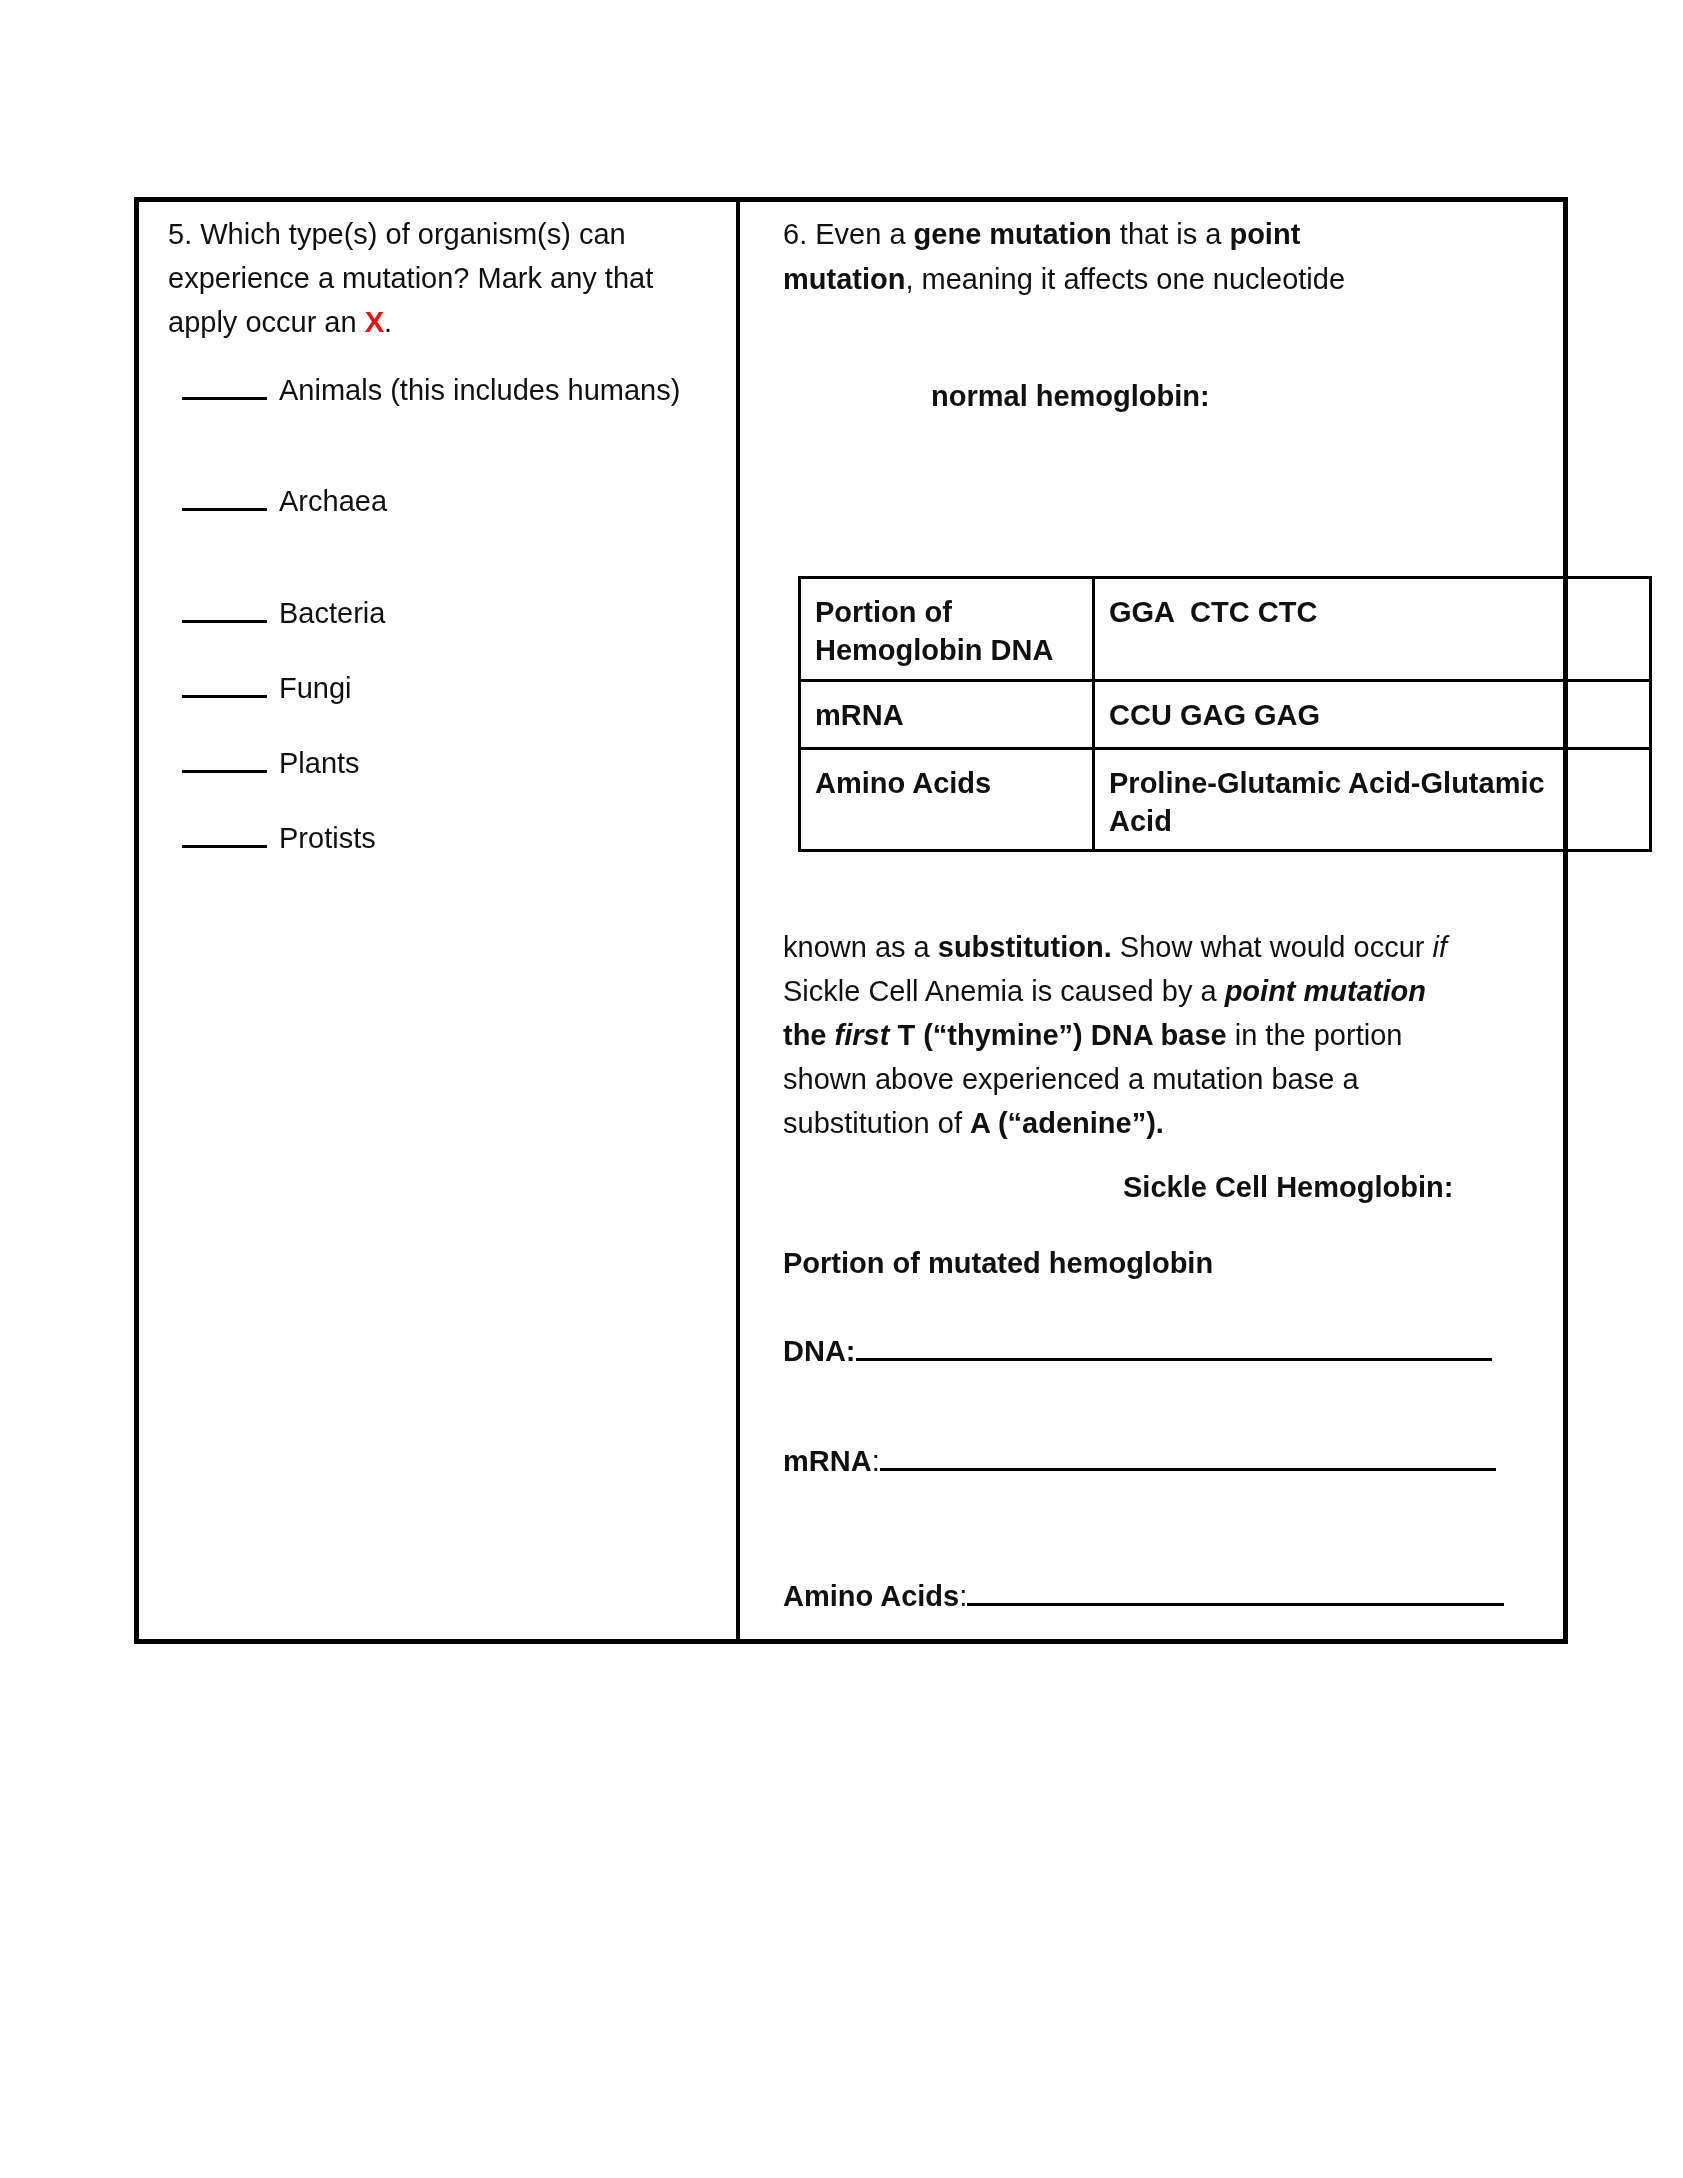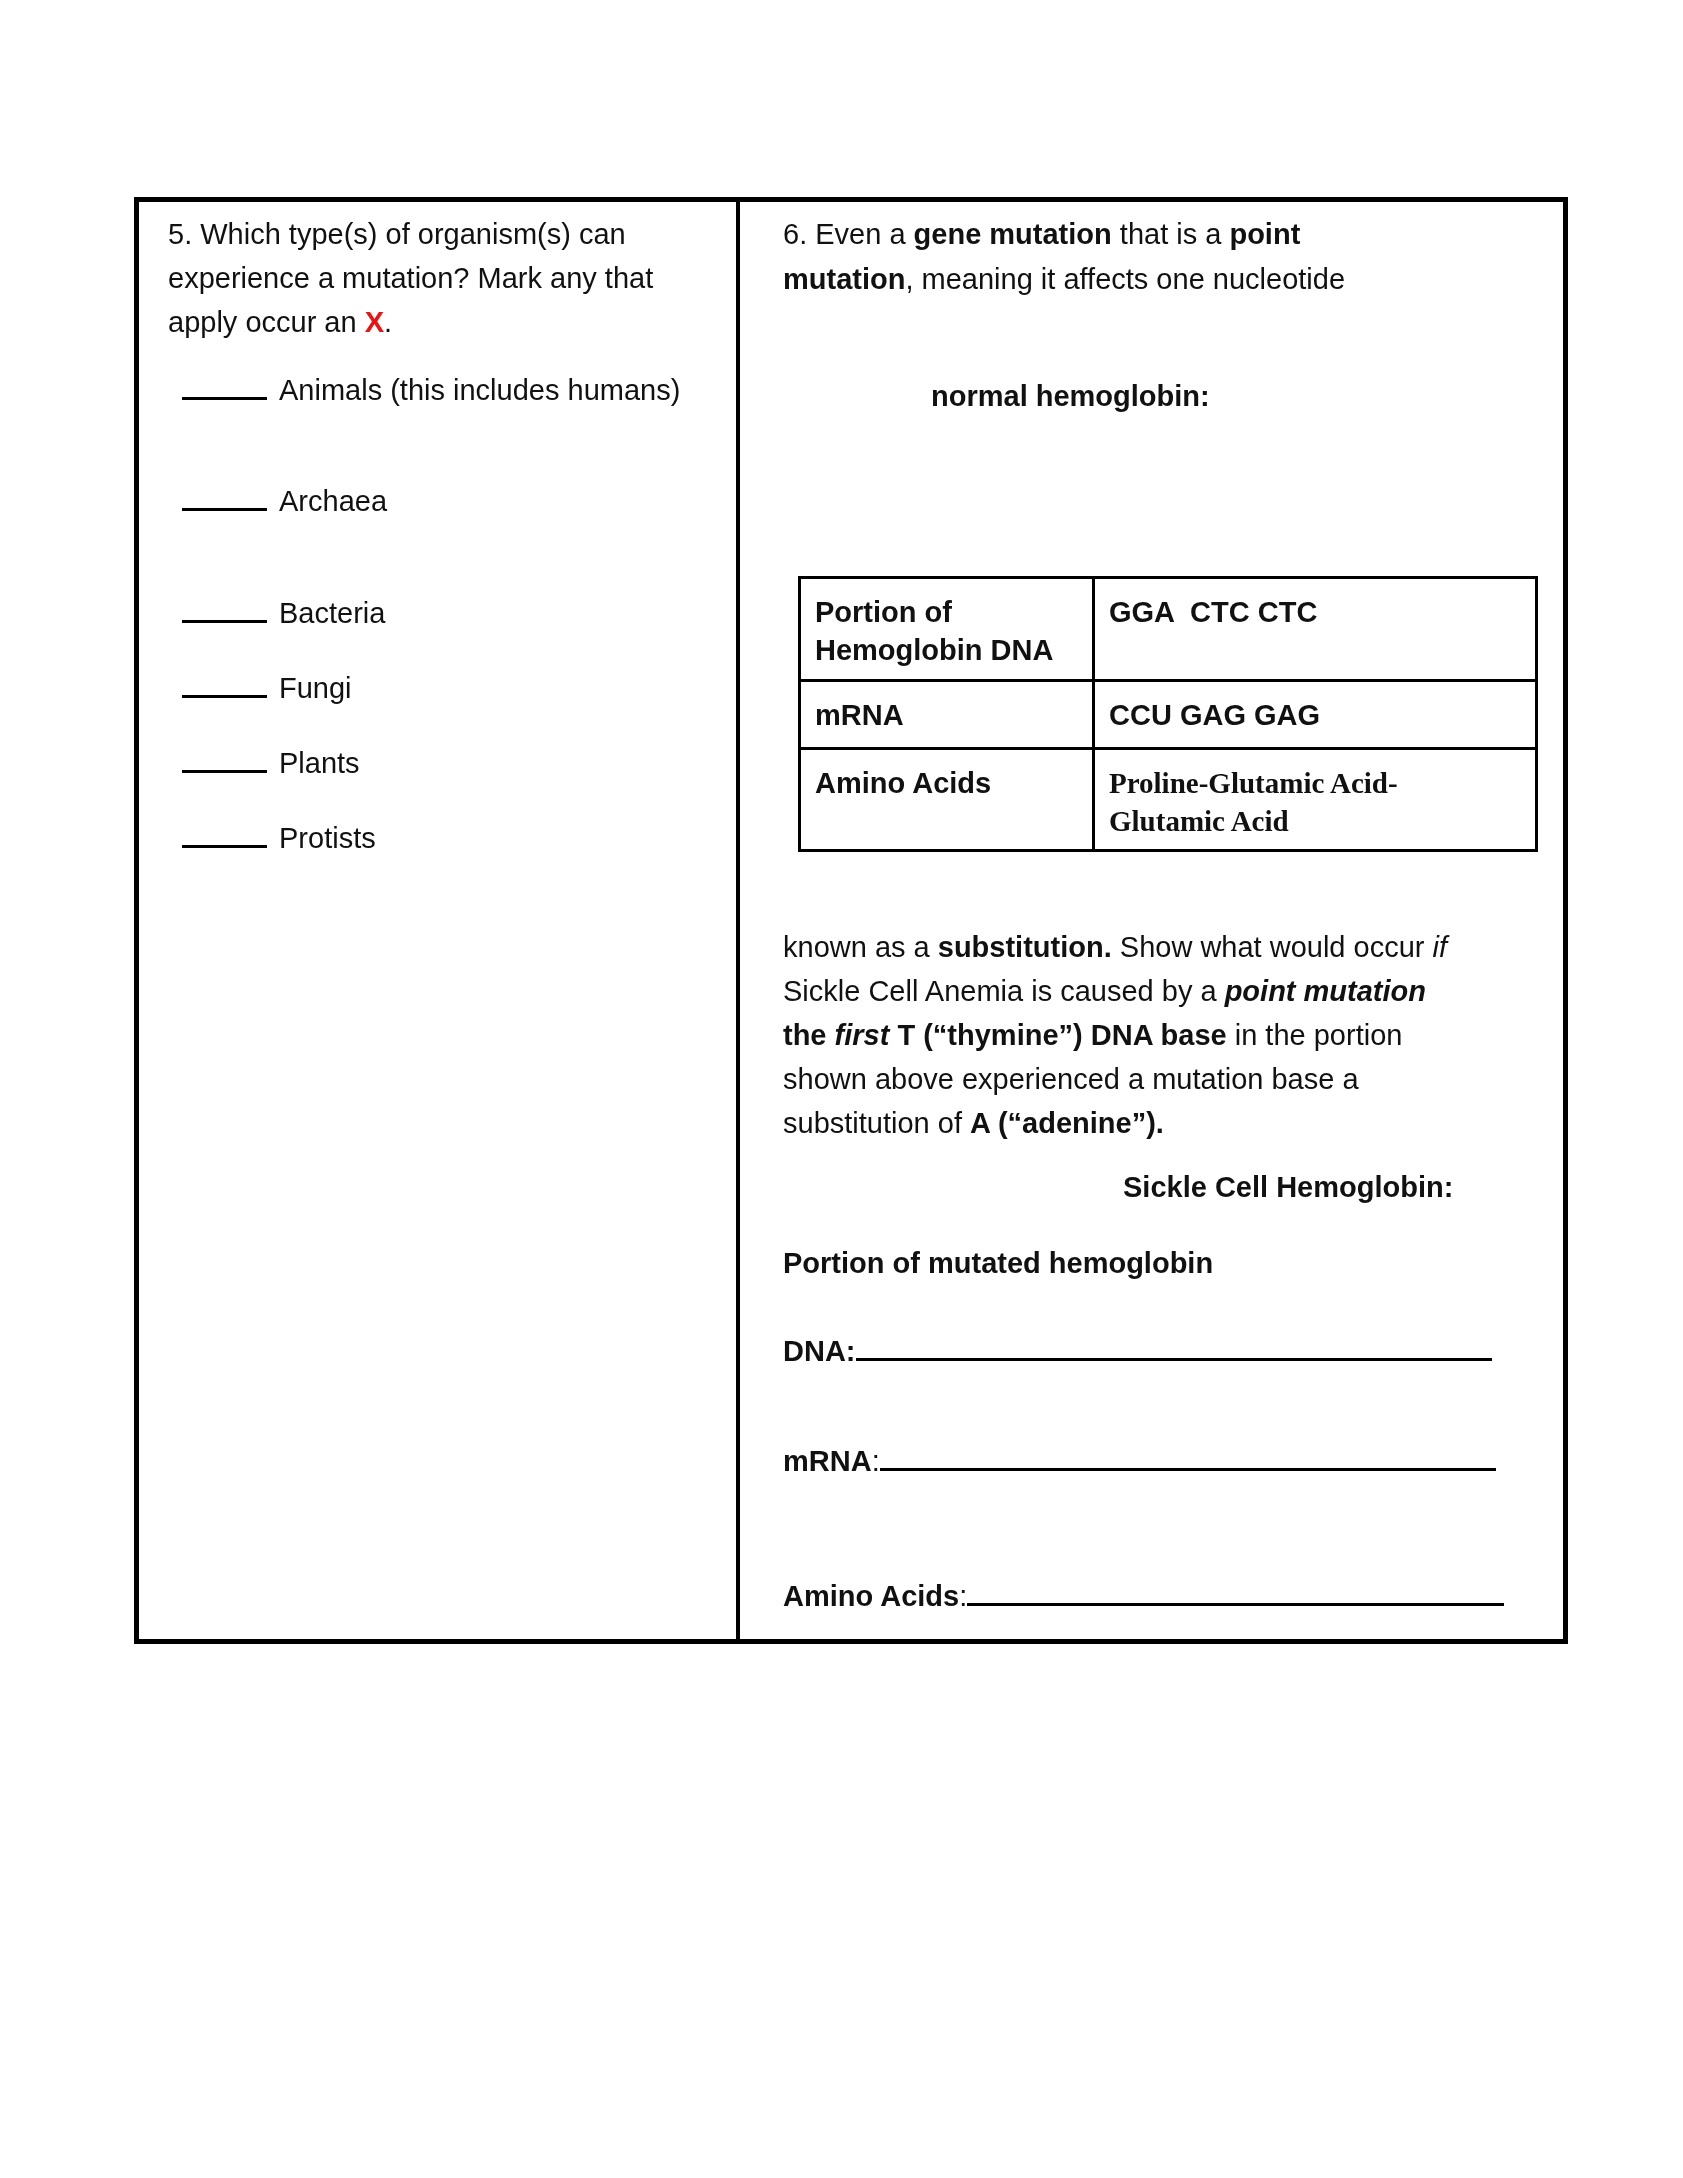--- a/index.html
+++ b/index.html
@@ -4,21 +4,21 @@
   <style>
     html, body { margin:0; padding:0; background:#fff; }
     body { width:1683px; height:2178px; position:relative; font-family:"Liberation Sans", sans-serif; color:#111; }
     .box { position:absolute; left:134px; top:197px; width:1434px; height:1447px; border:5px solid #000; box-sizing:border-box; }
     .divider { position:absolute; left:736px; top:197px; width:4px; height:1447px; background:#000; }
     .t { position:absolute; font-size:29px; line-height:44px; white-space:nowrap; }
     .b { font-weight:bold; }
     .i { font-style:italic; }
     .red { color:#ee1111; font-weight:bold; }
     .blank { display:inline-block; width:85px; border-bottom:3px solid #000; margin-right:12px; vertical-align:baseline; height:1px; }
-    table.hb { position:absolute; left:798px; top:576px; width:740px; border-collapse:collapse; font-size:29px; font-weight:bold;padding-left:44px; }
+    table.hb { position:absolute; left:798px; top:576px; width:854px; border-collapse:collapse; font-size:29px; font-weight:bold;padding-left:44px; }
     table.hb td { border:3px solid #000; vertical-align:top; padding:14px 14px 8px 14px; line-height:38px; }
     table.hb td.k { width:263px; }
     .fill { display:inline-block; border-bottom:3px solid #000; vertical-align:baseline; height:1px; }
   </style>
 </head>
 <body>
 
 <div class="box"></div>
 <div class="divider"></div>
 
@@ -49,21 +49,21 @@
       <tr style="height:103px;">
     <td class="k">Portion of Hemoglobin DNA</td>
     <td style="white-space:pre;">GGA  CTC CTC</td>
   </tr>
   <tr style="height:68px;">
     <td class="k">mRNA</td>
     <td>CCU GAG GAG</td>
   </tr>
   <tr style="height:102px;">
     <td class="k">Amino Acids</td>
-    <td style="padding-right:59px;font-family:Liberation Serif, serif;">Proline-Glutamic Acid-Glutamic Acid</td>
+    <td style="padding-right:59px;">Proline-Glutamic Acid-Glutamic Acid</td>
   </tr>
 </tbody>
   </table>
 
 <div class="t" style="left:783px; top:925px;">
   <div><span>known as a </span><span class="b">substitution.</span><span> Show what would occur </span><span class="i">if</span></div>
   <div><span>Sickle Cell Anemia is caused by a </span><span class="b i">point mutation</span></div>
   <div><span class="b">the </span><span class="b i">first</span><span class="b"> T (“thymine”) DNA base</span><span> in the portion</span></div>
   <div>shown above experienced a mutation base a</div>
   <div><span>substitution of </span><span class="b">A (“adenine”).</span></div>

